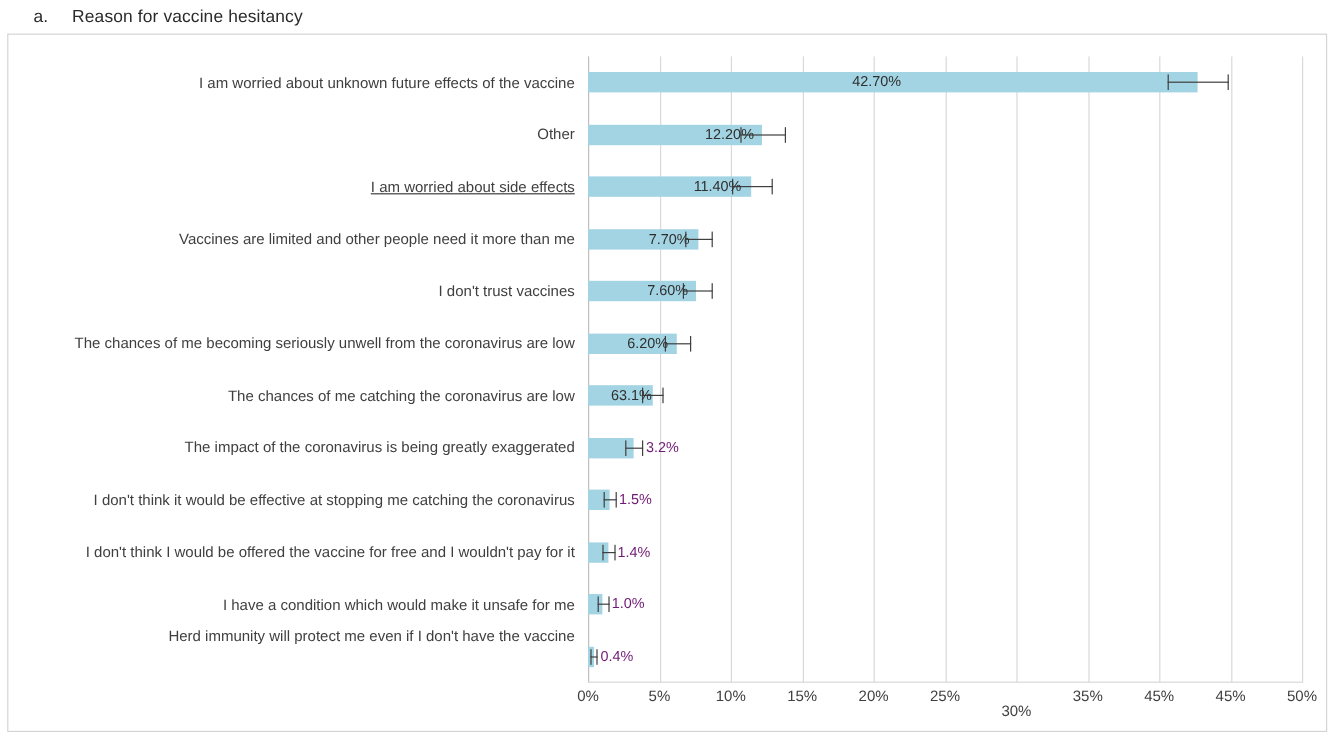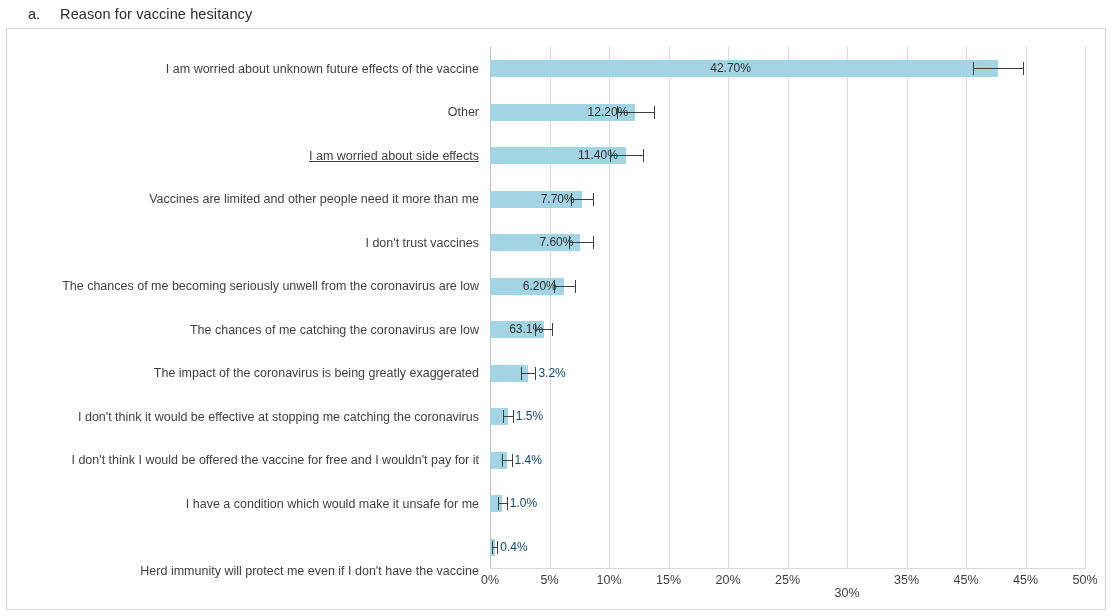--- a/index.html
+++ b/index.html
@@ -106,21 +106,21 @@
   .bar {
     position: absolute;
     height: 17px;
     background: #a3d4e3;
   }
   .bar-value {
     position: absolute;
     height: 17px;
     line-height: 17px;
     font-size: 12px;
-    color: #0c4a6e;
+    color: #701a75;
     white-space: nowrap;
   }
   .bar-value.inside {
     color: #2f2f2f;
   }
   .errbar {
     position: absolute;
     height: 17px;
   }
   .errbar .whisker {
@@ -174,21 +174,21 @@
           <div class="row-label" style="top: 57.25px;">Other</div>
           <div class="row-label" style="top: 100.75px; text-decoration: underline;">I am worried about side effects</div>
           <div class="row-label" style="top: 144.25px;">Vaccines are limited and other people need it more than me</div>
           <div class="row-label" style="top: 187.75px;">I don't trust vaccines</div>
           <div class="row-label" style="top: 231.25px;">The chances of me becoming seriously unwell from the coronavirus are low</div>
           <div class="row-label" style="top: 274.75px;">The chances of me catching the coronavirus are low</div>
           <div class="row-label" style="top: 318.25px;">The impact of the coronavirus is being greatly exaggerated</div>
           <div class="row-label" style="top: 361.75px;">I don't think it would be effective at stopping me catching the coronavirus</div>
           <div class="row-label" style="top: 405.25px;">I don't think I would be offered the vaccine for free and I wouldn't pay for it</div>
           <div class="row-label" style="top: 448.75px;">I have a condition which would make it unsafe for me</div>
-          <div class="row-label" style="top: 516px;">Herd immunity will protect me even if I don't have the vaccine</div>
+          <div class="row-label" style="top: 475px;">Herd immunity will protect me even if I don't have the vaccine</div>
         </div>
 
       <div class="plot" id="plot">
         <div class="axis-line"></div>
         <div class="baseline"></div>
       <div class="gridline" style="left: 59.5px;"></div>
           <div class="gridline" style="left: 119px;"></div>
           <div class="gridline" style="left: 178.5px;"></div>
           <div class="gridline" style="left: 238px;"></div>
           <div class="gridline" style="left: 297.5px;"></div>

